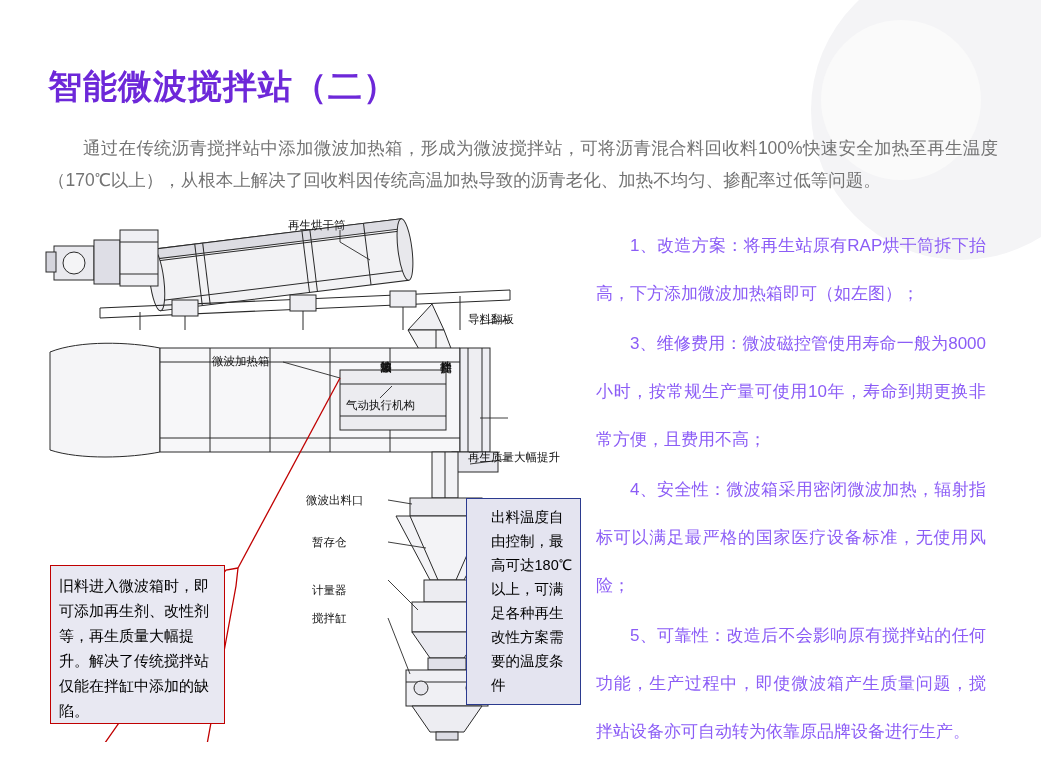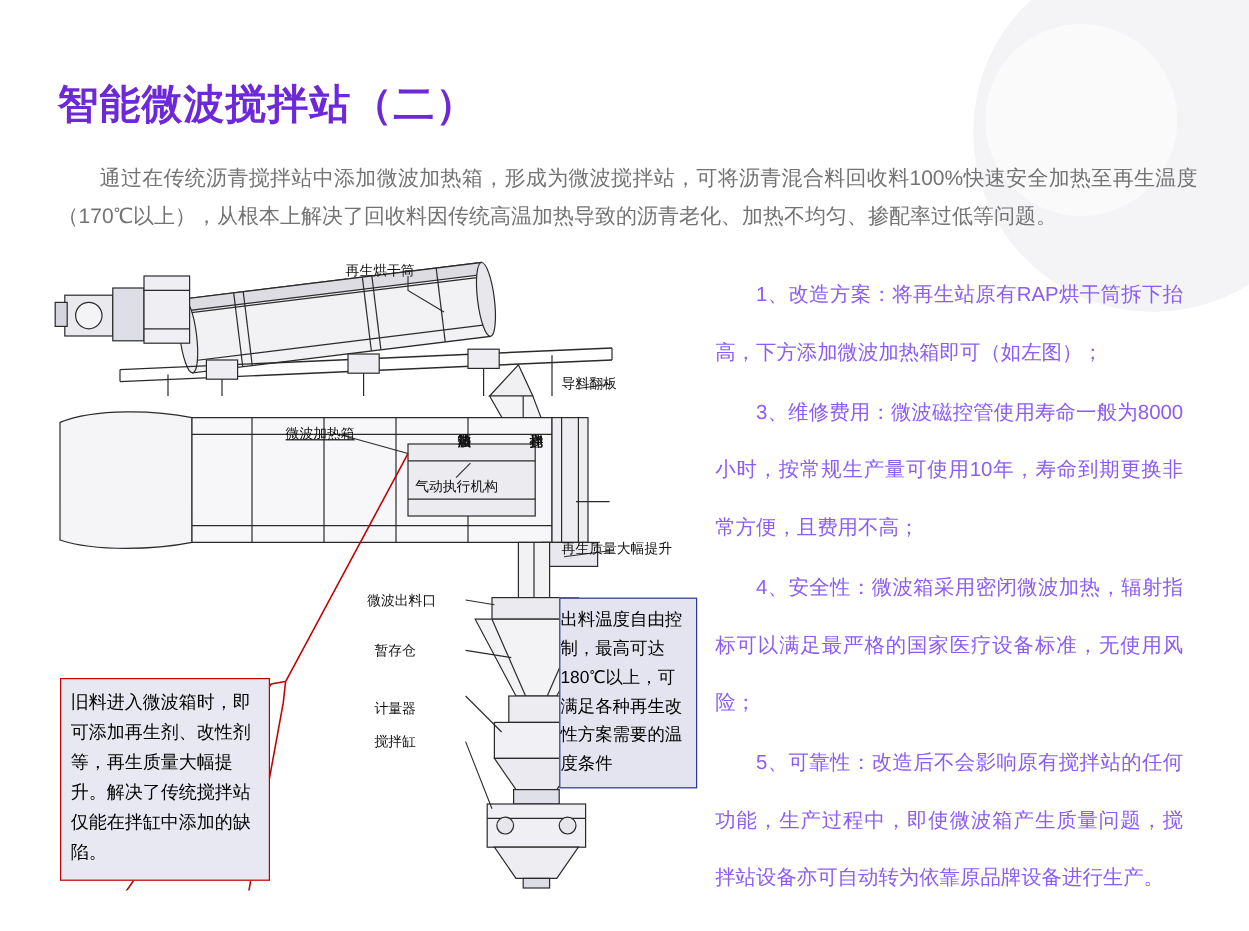--- a/index.html
+++ b/index.html
@@ -90,35 +90,35 @@
   .diagram svg {
     display: block;
   }
   .note-red {
     position: absolute;
     left: 50px;
     top: 565px;
     width: 175px;
     border: 1.6px solid #c00000;
     background: #e8e8f2;
-    padding: 7px 8px 10px 8px;
+    padding: 7px 8px 0 8px;
     font-size: 15px;
     line-height: 25px;
     color: #000;
     z-index: 4;
     box-sizing: border-box;
   }
   .note-blue {
     position: absolute;
     left: 466px;
     top: 498px;
     width: 115px;
     border: 1.6px solid #2b3a8f;
     background: #e4e4f0;
-    padding: 6px 7px 7px 0;
+    padding: 6px 7px 7px 24px;
     font-size: 14.5px;
     line-height: 24px;
     color: #000;
     z-index: 4;
     box-sizing: border-box;
   }
   .lbl {
     position: absolute;
     font-size: 11.5px;
     color: #111;
@@ -252,21 +252,21 @@
         <path d="M198 356 L300 166" stroke-width="1.3"></path>
       </g>
 
       <g stroke="#2b3a8f" fill="none" stroke-width="1.1">
         <path d="M440 300 L452 300"></path>
       </g>
     </svg>
 
     <span class="lbl" style="left:248px; top:6px;">再生烘干筒</span>
     <span class="lbl" style="left:428px; top:100px;">导料翻板</span>
-    <span class="lbl" style="left:198px; top:142px;text-decoration:underline;">微波加热箱</span>
+    <span class="lbl" style="left:172px; top:142px;">微波加热箱</span>
     <span class="lbl-v" style="left:338px; top:140px; height:70px;">微波加热箱</span>
     <span class="lbl-v" style="left:398px; top:140px; height:80px;">拌和搅拌仓</span>
     <span class="lbl" style="left:306px; top:186px;">气动执行机构</span>
     <span class="lbl" style="left:428px; top:238px;">再生质量大幅提升</span>
     <span class="lbl" style="left:266px; top:281px;">微波出料口</span>
     <span class="lbl" style="left:272px; top:323px;">暂存仓</span>
     <span class="lbl" style="left:272px; top:361px;margin-top:10px;">计量器</span>
     <span class="lbl" style="left:272px; top:399px;">搅拌缸</span>
   </div>
 

